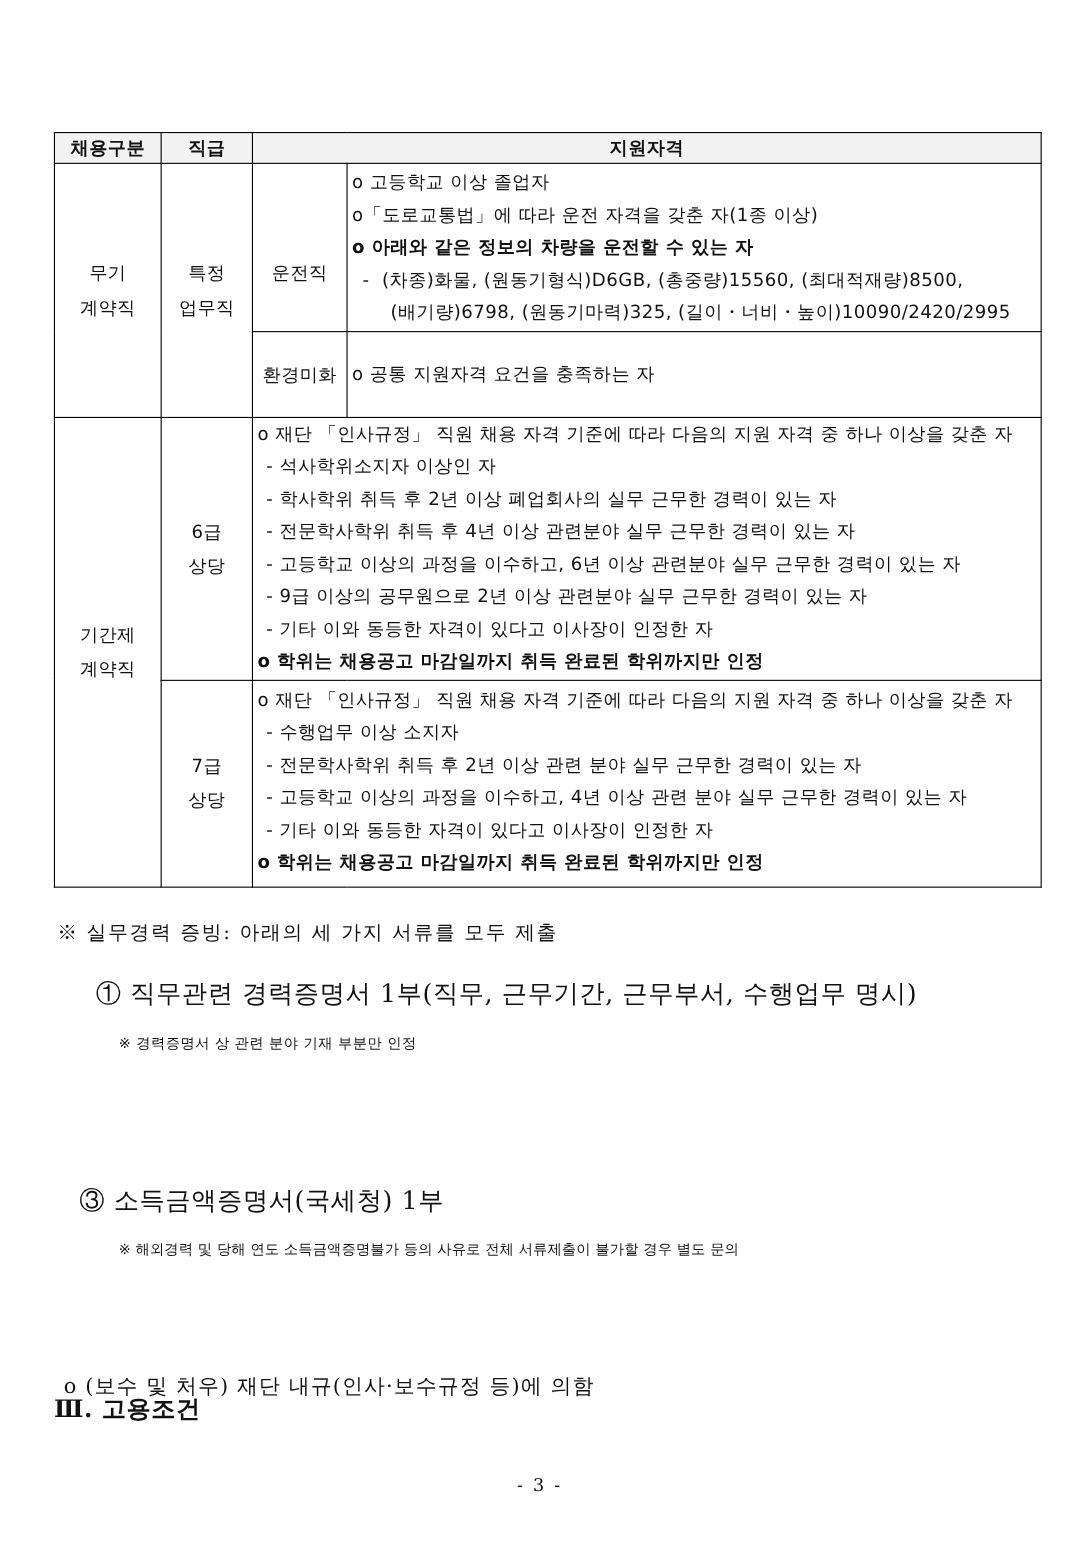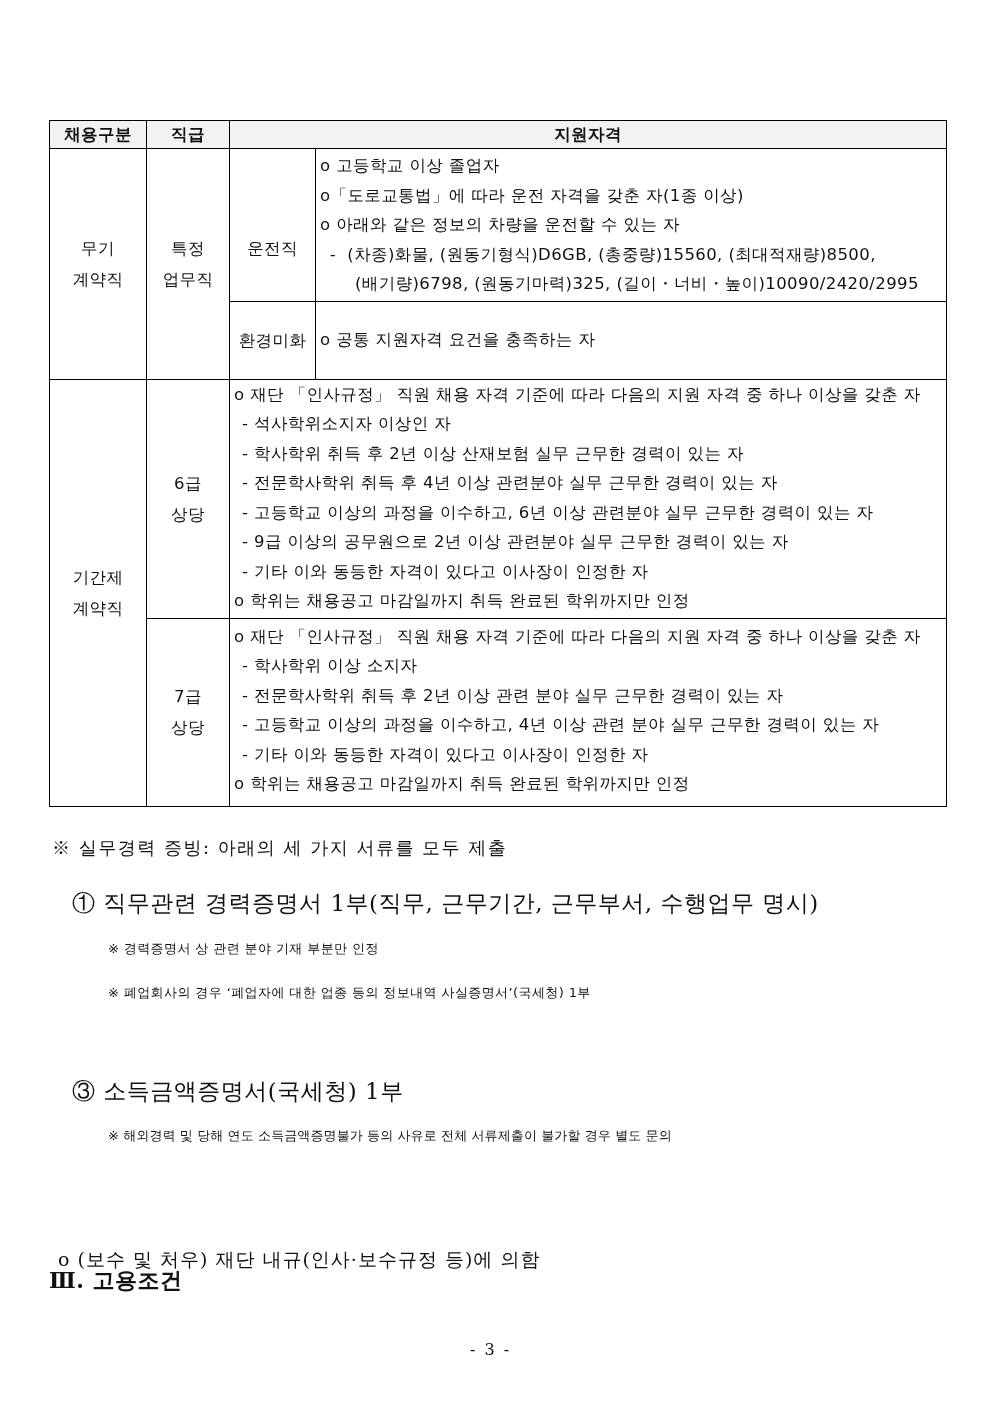--- a/index.html
+++ b/index.html
@@ -18,21 +18,21 @@
   }
   table.req td, table.req th {
     border: 1px solid #000000; padding: 0; vertical-align: middle;
   }
   table.req th {
     background: #f2f2f2; font-weight: bold; height: 27px; text-align: center;
   }
   .c-center { text-align: center; line-height: 31px; }
   .cell-list { padding: 2px 2px 2px 4px !important; vertical-align: top !important; }
   .cell-list .ln { line-height: 29.5px; white-space: nowrap; }
-  .ln.bold { font-weight: normal; }
+  .ln.bold { font-weight: bold; }
   .ln.dash { padding-left: 8px; }
   .ln.cont { padding-left: 35px; }
   .env-text { padding-left: 4px !important; }
 
   
   .serif { font-family: "DejaVu Serif", "Liberation Serif", serif; }
   .note-title { position: absolute; left: 52px; top: 836px; font-size: 18px; letter-spacing: 1.5px; }
   .doc-item { position: absolute; font-size: 23px; letter-spacing: 0.5px; white-space: nowrap; }
   .sub-note { position: absolute; font-size: 13px; letter-spacing: 0.4px; white-space: nowrap; }
   .section-title { position: absolute; left: 49px; top: 1266px; font-size: 22px; font-weight: bold; letter-spacing: 0.5px; }
@@ -91,51 +91,50 @@
           <div>기간제</div>
           <div>계약직</div>
         </td>
         <td class="c-center">
           <div>6급</div>
           <div>상당</div>
         </td>
         <td colspan="2" class="cell-list" style="padding-top:0 !important">
           <div class="ln">o 재단 「인사규정」 직원 채용 자격 기준에 따라 다음의 지원 자격 중 하나 이상을 갖춘 자</div>
           <div class="ln dash">- 석사학위소지자 이상인 자</div>
-          <div class="ln dash">- 학사학위 취득 후 2년 이상 산재보험 실무 근무한 경력이 있는 자</div>
+          <div class="ln dash">- 학사학위 취득 후 2년 이상 폐업회사의 실무 근무한 경력이 있는 자</div>
           <div class="ln dash">- 전문학사학위 취득 후 4년 이상 관련분야 실무 근무한 경력이 있는 자</div>
           <div class="ln dash">- 고등학교 이상의 과정을 이수하고, 6년 이상 관련분야 실무 근무한 경력이 있는 자</div>
           <div class="ln dash">- 9급 이상의 공무원으로 2년 이상 관련분야 실무 근무한 경력이 있는 자</div>
           <div class="ln dash">- 기타 이와 동등한 자격이 있다고 이사장이 인정한 자</div>
           <div class="ln bold">o 학위는 채용공고 마감일까지 취득 완료된 학위까지만 인정</div>
         </td>
       </tr>
 
       <tr style="height:188px">
         <td class="c-center">
           <div>7급</div>
           <div>상당</div>
         </td>
         <td colspan="2" class="cell-list" style="padding-top:3px !important">
           <div class="ln">o 재단 「인사규정」 직원 채용 자격 기준에 따라 다음의 지원 자격 중 하나 이상을 갖춘 자</div>
-          <div class="ln dash">- 학사학위 이상 소지자</div>
+          <div class="ln dash">- 수행업무 이상 소지자</div>
           <div class="ln dash">- 전문학사학위 취득 후 2년 이상 관련 분야 실무 근무한 경력이 있는 자</div>
           <div class="ln dash">- 고등학교 이상의 과정을 이수하고, 4년 이상 관련 분야 실무 근무한 경력이 있는 자</div>
           <div class="ln dash">- 기타 이와 동등한 자격이 있다고 이사장이 인정한 자</div>
           <div class="ln bold">o 학위는 채용공고 마감일까지 취득 완료된 학위까지만 인정</div>
         </td>
       </tr>
     </tbody>
   </table>
 
   <div class="note-title serif">※ 실무경력 증빙: 아래의 세 가지 서류를 모두 제출</div>
 
-  <div class="doc-item serif" style="left:72px;top:888px">① 직무관련 경력증명서 1부(직무, 근무기간, 근무부서, 수행업무 명시)</div>
+  <div class="doc-item serif" style="left:87px;top:888px">① 직무관련 경력증명서 1부(직무, 근무기간, 근무부서, 수행업무 명시)</div>
   <div class="sub-note" style="left:108px;top:940px">※ 경력증명서 상 관련 분야 기재 부분만 인정</div>
-  <div class="sub-note" style="left:108px;top:984px">※ 폐업회사의 경우 ‘폐업자에 대한 업종 등의 정보내역 사실증명서’(국세청) 1부</div>
 
 
   <div class="doc-item serif" style="left:72px;top:1076px">③ 소득금액증명서(국세청) 1부</div>
   <div class="sub-note" style="left:108px;top:1127px;letter-spacing:0.1px">※ 해외경력 및 당해 연도 소득금액증명불가 등의 사유로 전체 서류제출이 불가할 경우 별도 문의</div>
 
   <div class="section-title serif">Ⅲ. 고용조건</div>
   <div class="section-body serif">o (보수 및 처우) 재단 내규(인사·보수규정 등)에 의함</div>
 
   <div class="page-num serif">- 3 -</div>
 </div>

